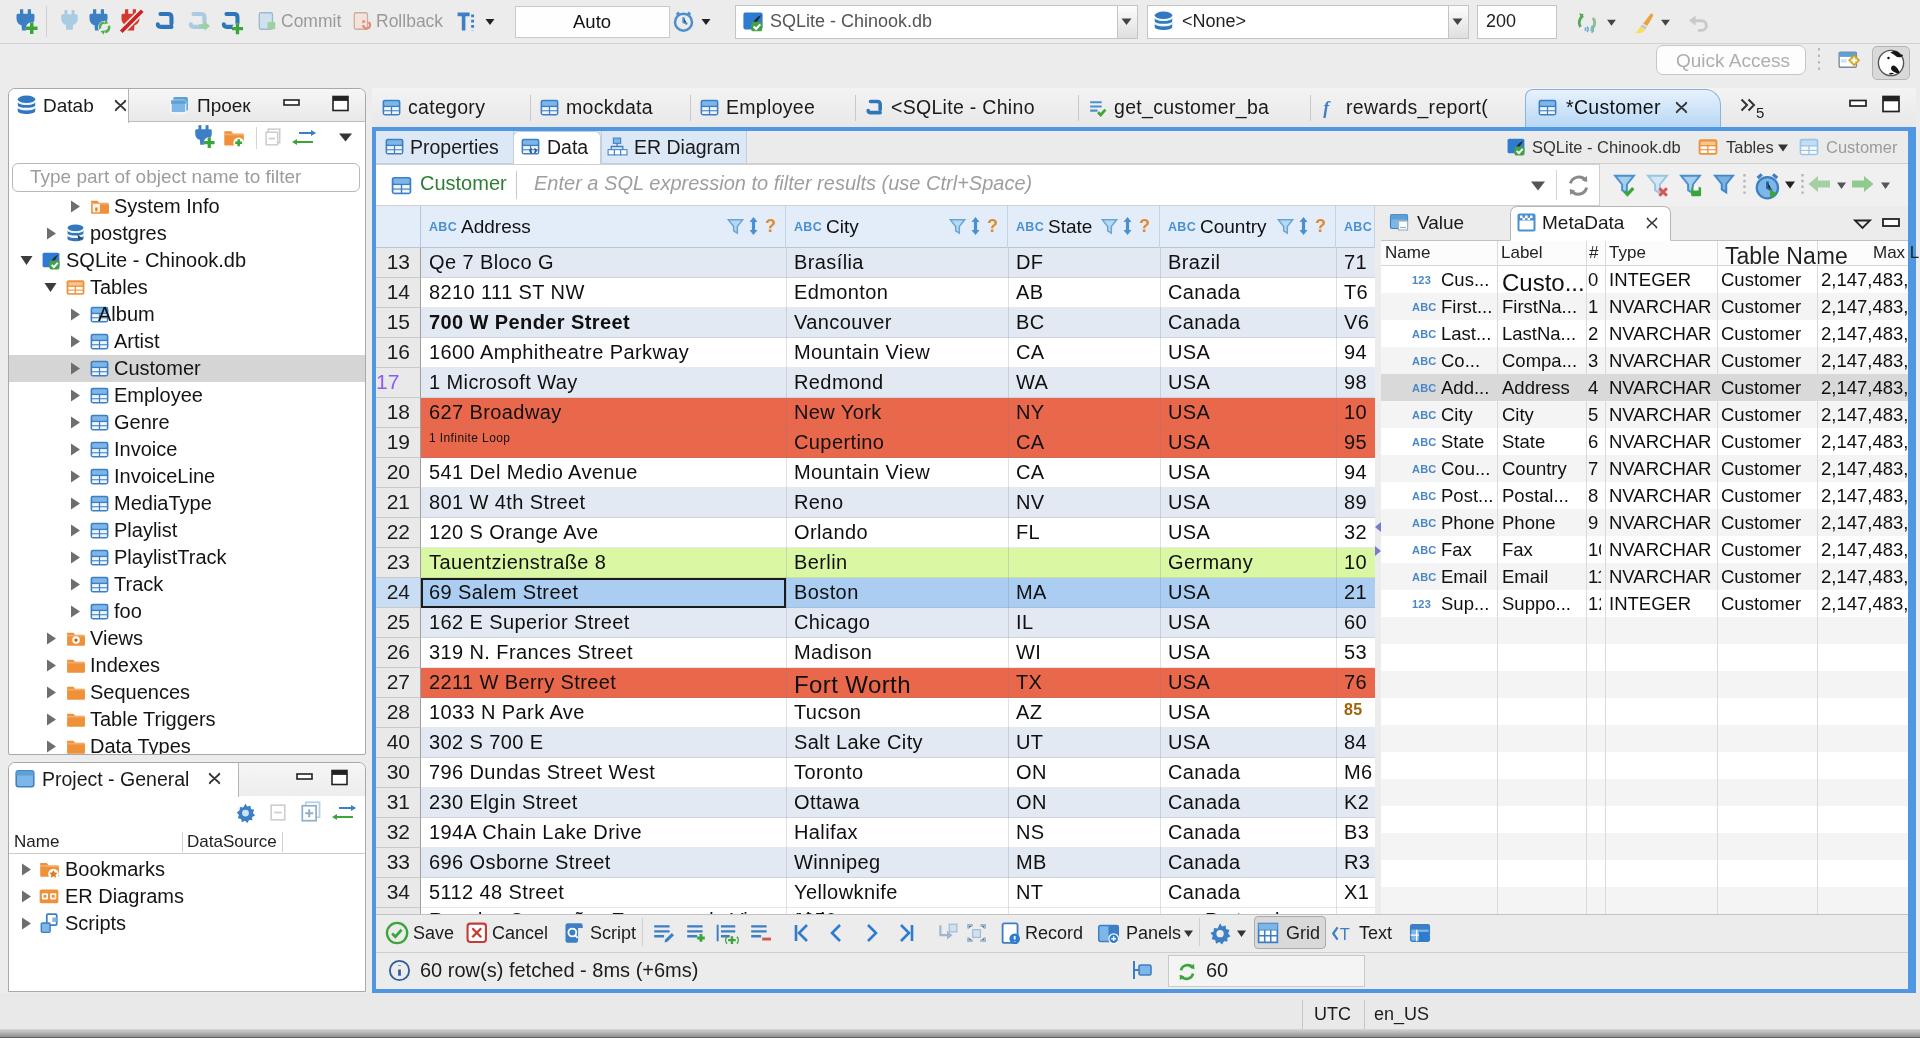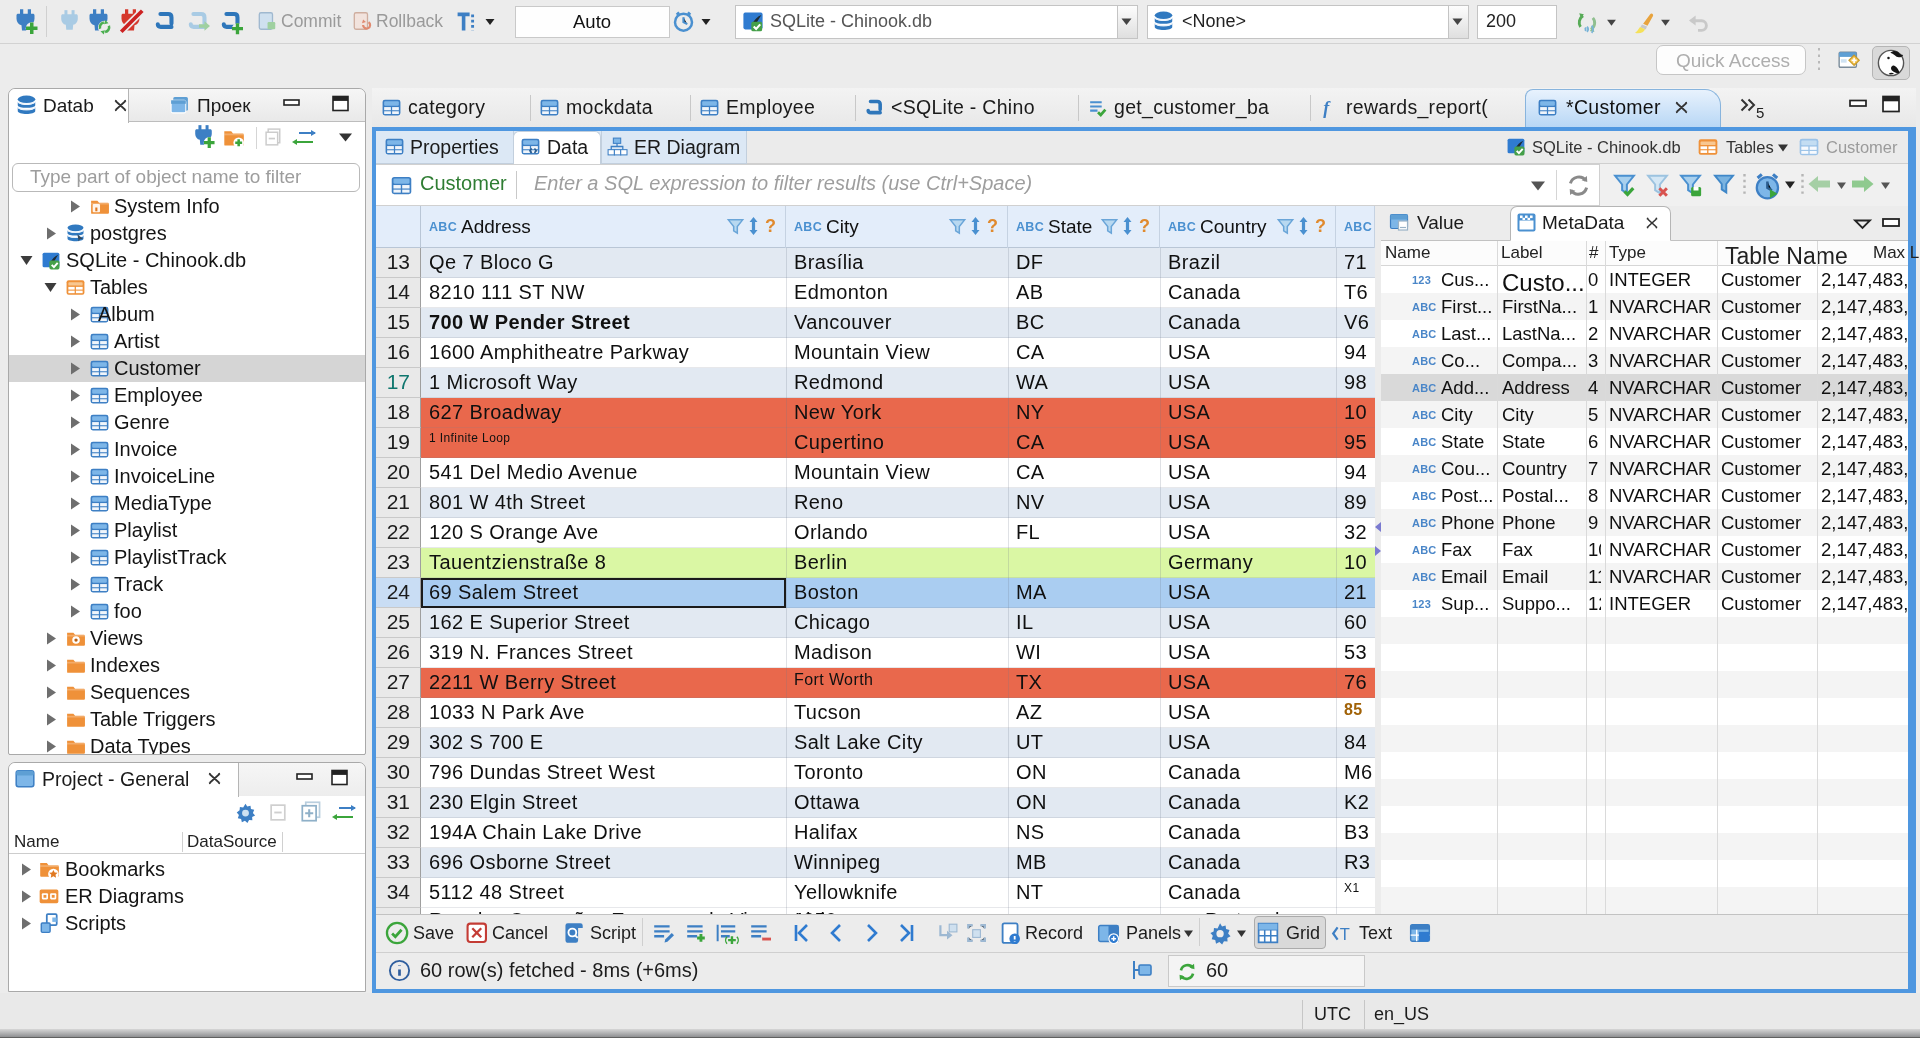--- a/index.html
+++ b/index.html
@@ -800,21 +800,21 @@
 <div class="txt" style="left:429px;top:341px;font-size:20px;color:#101010;font-weight:normal;font-style:normal;letter-spacing:.4px">1600 Amphitheatre Parkway</div>
 <div class="txt" style="left:794px;top:341px;font-size:20px;color:#101010;font-weight:normal;font-style:normal;letter-spacing:.4px">Mountain View</div>
 <div class="txt" style="left:1016px;top:341px;font-size:20px;color:#101010;font-weight:normal;font-style:normal;letter-spacing:.4px">CA</div>
 <div class="txt" style="left:1168px;top:341px;font-size:20px;color:#101010;font-weight:normal;font-style:normal;letter-spacing:.4px">USA</div>
 <div class="txt" style="left:1344px;top:341px;font-size:20px;color:#101010;font-weight:normal;font-style:normal;letter-spacing:.4px">94</div>
 <div class="abs" style="left:786px;top:338px;width:1px;height:30px;background:rgba(110,120,135,.22)"></div>
 <div class="abs" style="left:1008px;top:338px;width:1px;height:30px;background:rgba(110,120,135,.22)"></div>
 <div class="abs" style="left:1160px;top:338px;width:1px;height:30px;background:rgba(110,120,135,.22)"></div>
 <div class="abs" style="left:1336px;top:338px;width:1px;height:30px;background:rgba(110,120,135,.22)"></div>
 <div class="abs" style="left:376px;top:368px;width:45px;height:30px;background:#e9e9e9;border-right:1px solid #9f9f9f;border-bottom:1px solid #c9c9c9"></div>
-<div class="txt" style="left:376px;top:370px;width:34px;text-align:right;font-size:21px;color:#0f766e">17</div>
+<div class="txt" style="left:376px;top:370px;width:34px;text-align:left;font-size:21px;color:#8b5cf6">17</div>
 <div class="abs" style="left:421px;top:368px;width:954px;height:30px;background:#e2e9f2;border-bottom:1px solid rgba(120,130,145,.18)"></div>
 <div class="txt" style="left:429px;top:371px;font-size:20px;color:#101010;font-weight:normal;font-style:normal;letter-spacing:.4px">1 Microsoft Way</div>
 <div class="txt" style="left:794px;top:371px;font-size:20px;color:#101010;font-weight:normal;font-style:normal;letter-spacing:.4px">Redmond</div>
 <div class="txt" style="left:1016px;top:371px;font-size:20px;color:#101010;font-weight:normal;font-style:normal;letter-spacing:.4px">WA</div>
 <div class="txt" style="left:1168px;top:371px;font-size:20px;color:#101010;font-weight:normal;font-style:normal;letter-spacing:.4px">USA</div>
 <div class="txt" style="left:1344px;top:371px;font-size:20px;color:#101010;font-weight:normal;font-style:normal;letter-spacing:.4px">98</div>
 <div class="abs" style="left:786px;top:368px;width:1px;height:30px;background:rgba(110,120,135,.22)"></div>
 <div class="abs" style="left:1008px;top:368px;width:1px;height:30px;background:rgba(110,120,135,.22)"></div>
 <div class="abs" style="left:1160px;top:368px;width:1px;height:30px;background:rgba(110,120,135,.22)"></div>
 <div class="abs" style="left:1336px;top:368px;width:1px;height:30px;background:rgba(110,120,135,.22)"></div>
@@ -923,42 +923,42 @@
 <div class="txt" style="left:1168px;top:641px;font-size:20px;color:#101010;font-weight:normal;font-style:normal;letter-spacing:.4px">USA</div>
 <div class="txt" style="left:1344px;top:641px;font-size:20px;color:#101010;font-weight:normal;font-style:normal;letter-spacing:.4px">53</div>
 <div class="abs" style="left:786px;top:638px;width:1px;height:30px;background:rgba(110,120,135,.22)"></div>
 <div class="abs" style="left:1008px;top:638px;width:1px;height:30px;background:rgba(110,120,135,.22)"></div>
 <div class="abs" style="left:1160px;top:638px;width:1px;height:30px;background:rgba(110,120,135,.22)"></div>
 <div class="abs" style="left:1336px;top:638px;width:1px;height:30px;background:rgba(110,120,135,.22)"></div>
 <div class="abs" style="left:376px;top:668px;width:45px;height:30px;background:#e9e9e9;border-right:1px solid #9f9f9f;border-bottom:1px solid #c9c9c9"></div>
 <div class="txt" style="left:376px;top:670px;width:34px;text-align:right;font-size:21px;color:#1c1c1c">27</div>
 <div class="abs" style="left:421px;top:668px;width:954px;height:30px;background:#e9684c;border-bottom:1px solid rgba(120,130,145,.18)"></div>
 <div class="txt" style="left:429px;top:671px;font-size:20px;color:#101010;font-weight:normal;font-style:normal;letter-spacing:.4px">2211 W Berry Street</div>
-<div class="txt" style="left:794px;top:671px;font-size:16px;color:#101010;font-weight:normal;font-style:normal;letter-spacing:.4px">Fort Worth</div>
+<div class="txt" style="left:794px;top:671px;font-size:24px;color:#101010;font-weight:normal;font-style:normal;letter-spacing:.4px">Fort Worth</div>
 <div class="txt" style="left:1016px;top:671px;font-size:20px;color:#101010;font-weight:normal;font-style:normal;letter-spacing:.4px">TX</div>
 <div class="txt" style="left:1168px;top:671px;font-size:20px;color:#101010;font-weight:normal;font-style:normal;letter-spacing:.4px">USA</div>
 <div class="txt" style="left:1344px;top:671px;font-size:20px;color:#101010;font-weight:normal;font-style:normal;letter-spacing:.4px">76</div>
 <div class="abs" style="left:786px;top:668px;width:1px;height:30px;background:rgba(110,120,135,.22)"></div>
 <div class="abs" style="left:1008px;top:668px;width:1px;height:30px;background:rgba(110,120,135,.22)"></div>
 <div class="abs" style="left:1160px;top:668px;width:1px;height:30px;background:rgba(110,120,135,.22)"></div>
 <div class="abs" style="left:1336px;top:668px;width:1px;height:30px;background:rgba(110,120,135,.22)"></div>
 <div class="abs" style="left:376px;top:698px;width:45px;height:30px;background:#e9e9e9;border-right:1px solid #9f9f9f;border-bottom:1px solid #c9c9c9"></div>
 <div class="txt" style="left:376px;top:700px;width:34px;text-align:right;font-size:21px;color:#1c1c1c">28</div>
 <div class="abs" style="left:421px;top:698px;width:954px;height:30px;background:#ffffff;border-bottom:1px solid rgba(120,130,145,.18)"></div>
 <div class="txt" style="left:429px;top:701px;font-size:20px;color:#101010;font-weight:normal;font-style:normal;letter-spacing:.4px">1033 N Park Ave</div>
 <div class="txt" style="left:794px;top:701px;font-size:20px;color:#101010;font-weight:normal;font-style:normal;letter-spacing:.4px">Tucson</div>
 <div class="txt" style="left:1016px;top:701px;font-size:20px;color:#101010;font-weight:normal;font-style:normal;letter-spacing:.4px">AZ</div>
 <div class="txt" style="left:1168px;top:701px;font-size:20px;color:#101010;font-weight:normal;font-style:normal;letter-spacing:.4px">USA</div>
 <div class="txt" style="left:1344px;top:701px;font-size:16px;color:#a16207;font-weight:bold;font-style:normal;letter-spacing:.4px">85</div>
 <div class="abs" style="left:786px;top:698px;width:1px;height:30px;background:rgba(110,120,135,.22)"></div>
 <div class="abs" style="left:1008px;top:698px;width:1px;height:30px;background:rgba(110,120,135,.22)"></div>
 <div class="abs" style="left:1160px;top:698px;width:1px;height:30px;background:rgba(110,120,135,.22)"></div>
 <div class="abs" style="left:1336px;top:698px;width:1px;height:30px;background:rgba(110,120,135,.22)"></div>
 <div class="abs" style="left:376px;top:728px;width:45px;height:30px;background:#e9e9e9;border-right:1px solid #9f9f9f;border-bottom:1px solid #c9c9c9"></div>
-<div class="txt" style="left:376px;top:730px;width:34px;text-align:right;font-size:21px;color:#1c1c1c">29</div>
+<div class="txt" style="left:376px;top:730px;width:34px;text-align:right;font-size:21px;color:#1c1c1c">40</div>
 <div class="abs" style="left:421px;top:728px;width:954px;height:30px;background:#e2e9f2;border-bottom:1px solid rgba(120,130,145,.18)"></div>
 <div class="txt" style="left:429px;top:731px;font-size:20px;color:#101010;font-weight:normal;font-style:normal;letter-spacing:.4px">302 S 700 E</div>
 <div class="txt" style="left:794px;top:731px;font-size:20px;color:#101010;font-weight:normal;font-style:normal;letter-spacing:.4px">Salt Lake City</div>
 <div class="txt" style="left:1016px;top:731px;font-size:20px;color:#101010;font-weight:normal;font-style:normal;letter-spacing:.4px">UT</div>
 <div class="txt" style="left:1168px;top:731px;font-size:20px;color:#101010;font-weight:normal;font-style:normal;letter-spacing:.4px">USA</div>
 <div class="txt" style="left:1344px;top:731px;font-size:20px;color:#101010;font-weight:normal;font-style:normal;letter-spacing:.4px">84</div>
 <div class="abs" style="left:786px;top:728px;width:1px;height:30px;background:rgba(110,120,135,.22)"></div>
 <div class="abs" style="left:1008px;top:728px;width:1px;height:30px;background:rgba(110,120,135,.22)"></div>
 <div class="abs" style="left:1160px;top:728px;width:1px;height:30px;background:rgba(110,120,135,.22)"></div>
 <div class="abs" style="left:1336px;top:728px;width:1px;height:30px;background:rgba(110,120,135,.22)"></div>
@@ -1010,21 +1010,21 @@
 <div class="abs" style="left:1008px;top:848px;width:1px;height:30px;background:rgba(110,120,135,.22)"></div>
 <div class="abs" style="left:1160px;top:848px;width:1px;height:30px;background:rgba(110,120,135,.22)"></div>
 <div class="abs" style="left:1336px;top:848px;width:1px;height:30px;background:rgba(110,120,135,.22)"></div>
 <div class="abs" style="left:376px;top:878px;width:45px;height:30px;background:#e9e9e9;border-right:1px solid #9f9f9f;border-bottom:1px solid #c9c9c9"></div>
 <div class="txt" style="left:376px;top:880px;width:34px;text-align:right;font-size:21px;color:#1c1c1c">34</div>
 <div class="abs" style="left:421px;top:878px;width:954px;height:30px;background:#ffffff;border-bottom:1px solid rgba(120,130,145,.18)"></div>
 <div class="txt" style="left:429px;top:881px;font-size:20px;color:#101010;font-weight:normal;font-style:normal;letter-spacing:.4px">5112 48 Street</div>
 <div class="txt" style="left:794px;top:881px;font-size:20px;color:#101010;font-weight:normal;font-style:normal;letter-spacing:.4px">Yellowknife</div>
 <div class="txt" style="left:1016px;top:881px;font-size:20px;color:#101010;font-weight:normal;font-style:normal;letter-spacing:.4px">NT</div>
 <div class="txt" style="left:1168px;top:881px;font-size:20px;color:#101010;font-weight:normal;font-style:normal;letter-spacing:.4px">Canada</div>
-<div class="txt" style="left:1344px;top:881px;font-size:12px;color:#101010;font-weight:normal;font-style:normal;letter-spacing:.4px">X1</div>
+<div class="txt" style="left:1344px;top:881px;font-size:20px;color:#101010;font-weight:normal;font-style:normal;letter-spacing:.4px">X1</div>
 <div class="abs" style="left:786px;top:878px;width:1px;height:30px;background:rgba(110,120,135,.22)"></div>
 <div class="abs" style="left:1008px;top:878px;width:1px;height:30px;background:rgba(110,120,135,.22)"></div>
 <div class="abs" style="left:1160px;top:878px;width:1px;height:30px;background:rgba(110,120,135,.22)"></div>
 <div class="abs" style="left:1336px;top:878px;width:1px;height:30px;background:rgba(110,120,135,.22)"></div>
 <div class="abs" style="left:376px;top:908px;width:45px;height:6px;background:#e9e9e9;border-right:1px solid #9f9f9f"></div>
 <div class="abs" style="left:421px;top:908px;width:954px;height:6px;background:#fff"></div>
 <div class="abs" style="left:421px;top:908px;width:954px;height:6px;overflow:hidden">
     <div class="txt" style="left:8px;top:1px;font-size:20px;color:#101010;font-weight:normal;font-style:normal;letter-spacing:0">Rua dos Campeões Europeus de Viena, 4350</div>
     <div class="txt" style="left:374px;top:1px;font-size:20px;color:#101010;font-weight:normal;font-style:normal;letter-spacing:0">Lisboa</div>
     <div class="txt" style="left:784px;top:1px;font-size:20px;color:#101010;font-weight:normal;font-style:normal;letter-spacing:0">Portugal</div>

